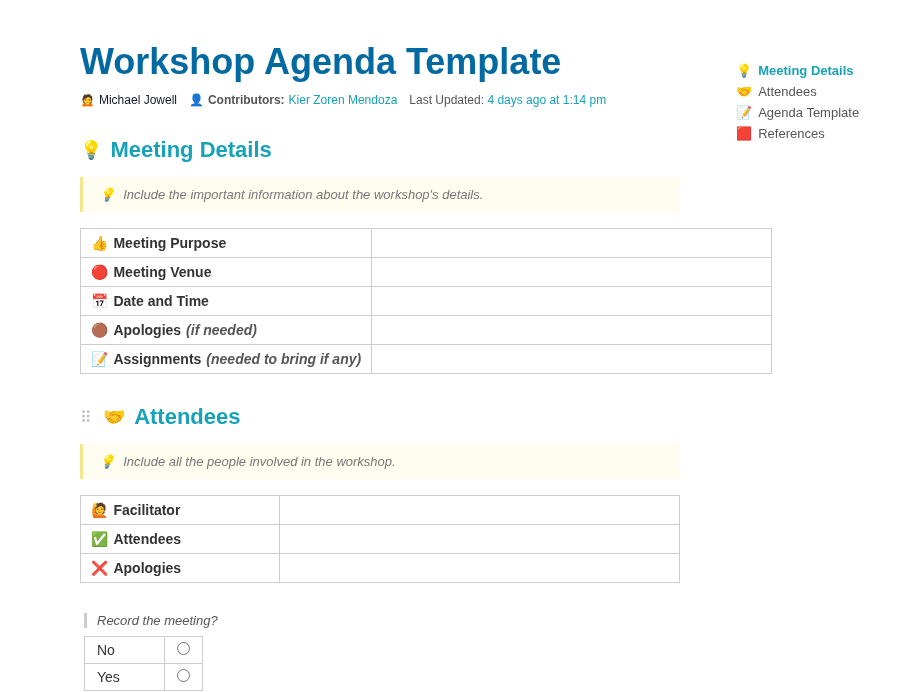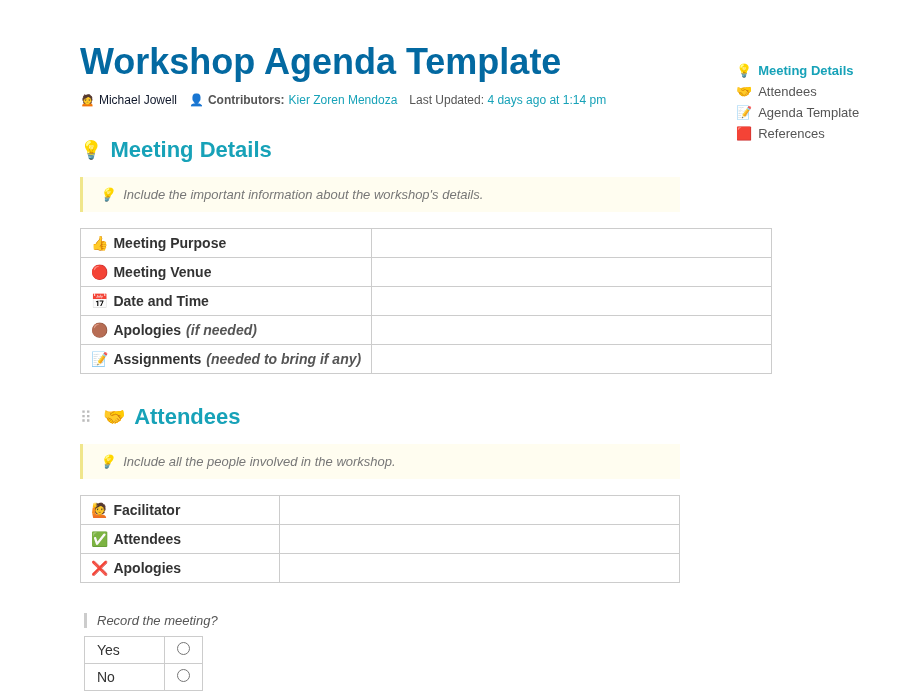--- a/index.html
+++ b/index.html
@@ -282,25 +282,25 @@
               <td></td>
             </tr>
           </tbody>
       </table>
 
       <div style="margin-top: 16px; padding-left: 4px;">
         <div class="record-label">Record the meeting?</div>
         <table class="radio-table">
           <tbody id="radio-rows">
               <tr>
-                <td style="width:80px;">Yes</td>
+                <td style="width:80px;">No</td>
                 <td><input type="radio" name="record_meeting" style=""></td>
               </tr>
               <tr>
-                <td style="width:80px;">No</td>
+                <td style="width:80px;">Yes</td>
                 <td><input type="radio" name="record_meeting" style=""></td>
               </tr>
             </tbody>
         </table>
       </div>
     </div>
   </div>
 
   <div class="sidebar">
     <div id="sidebar-nav">

